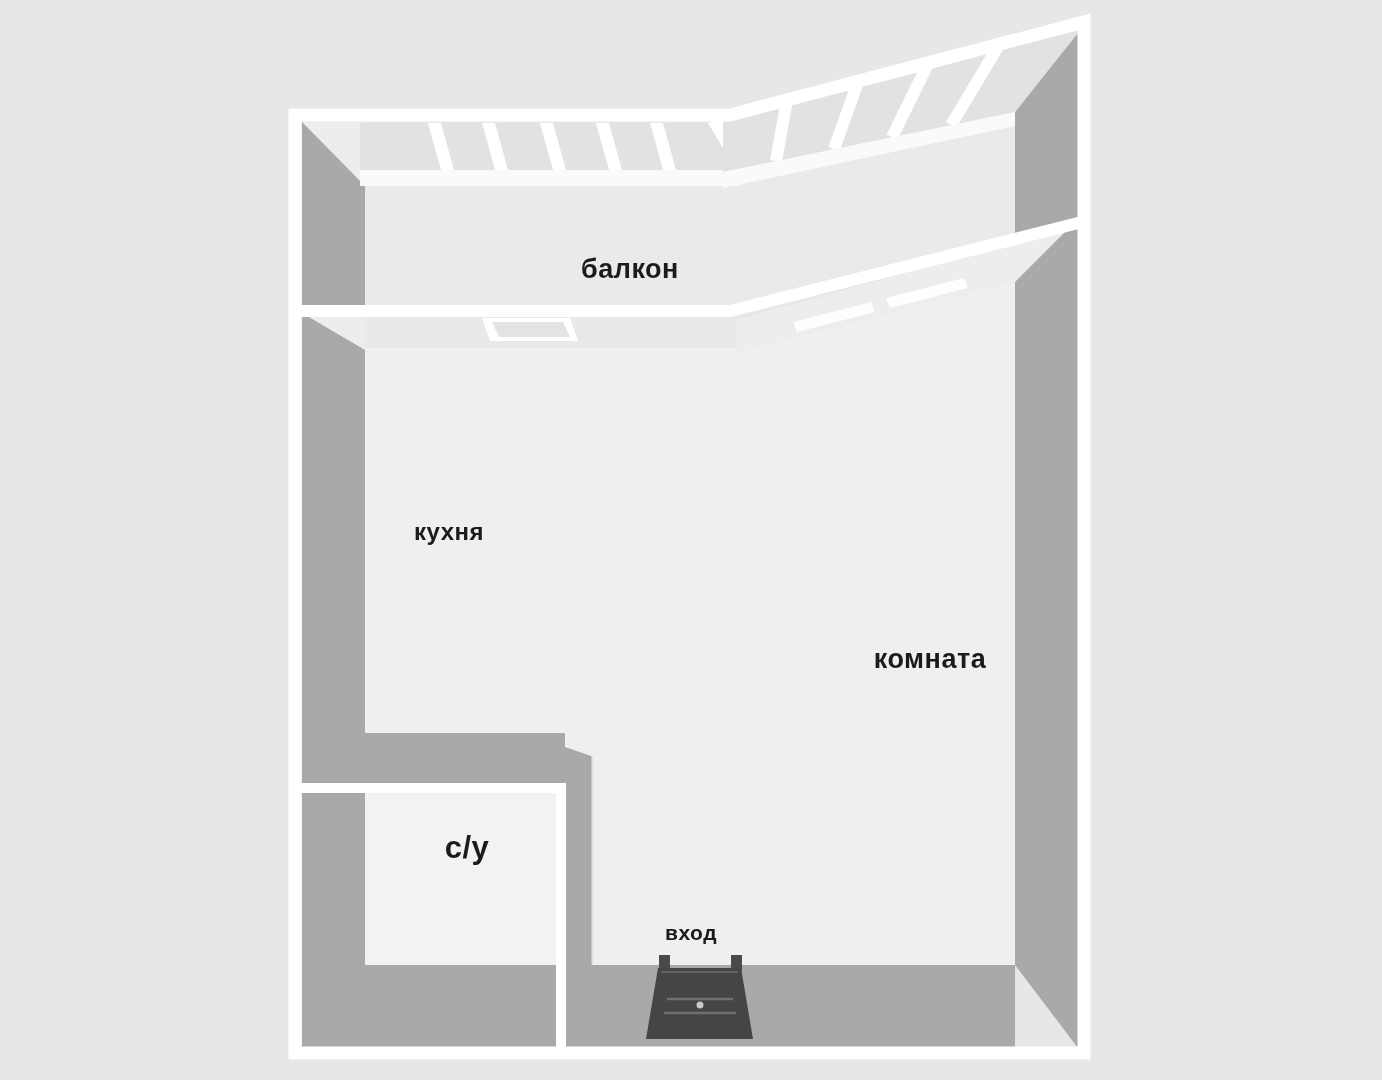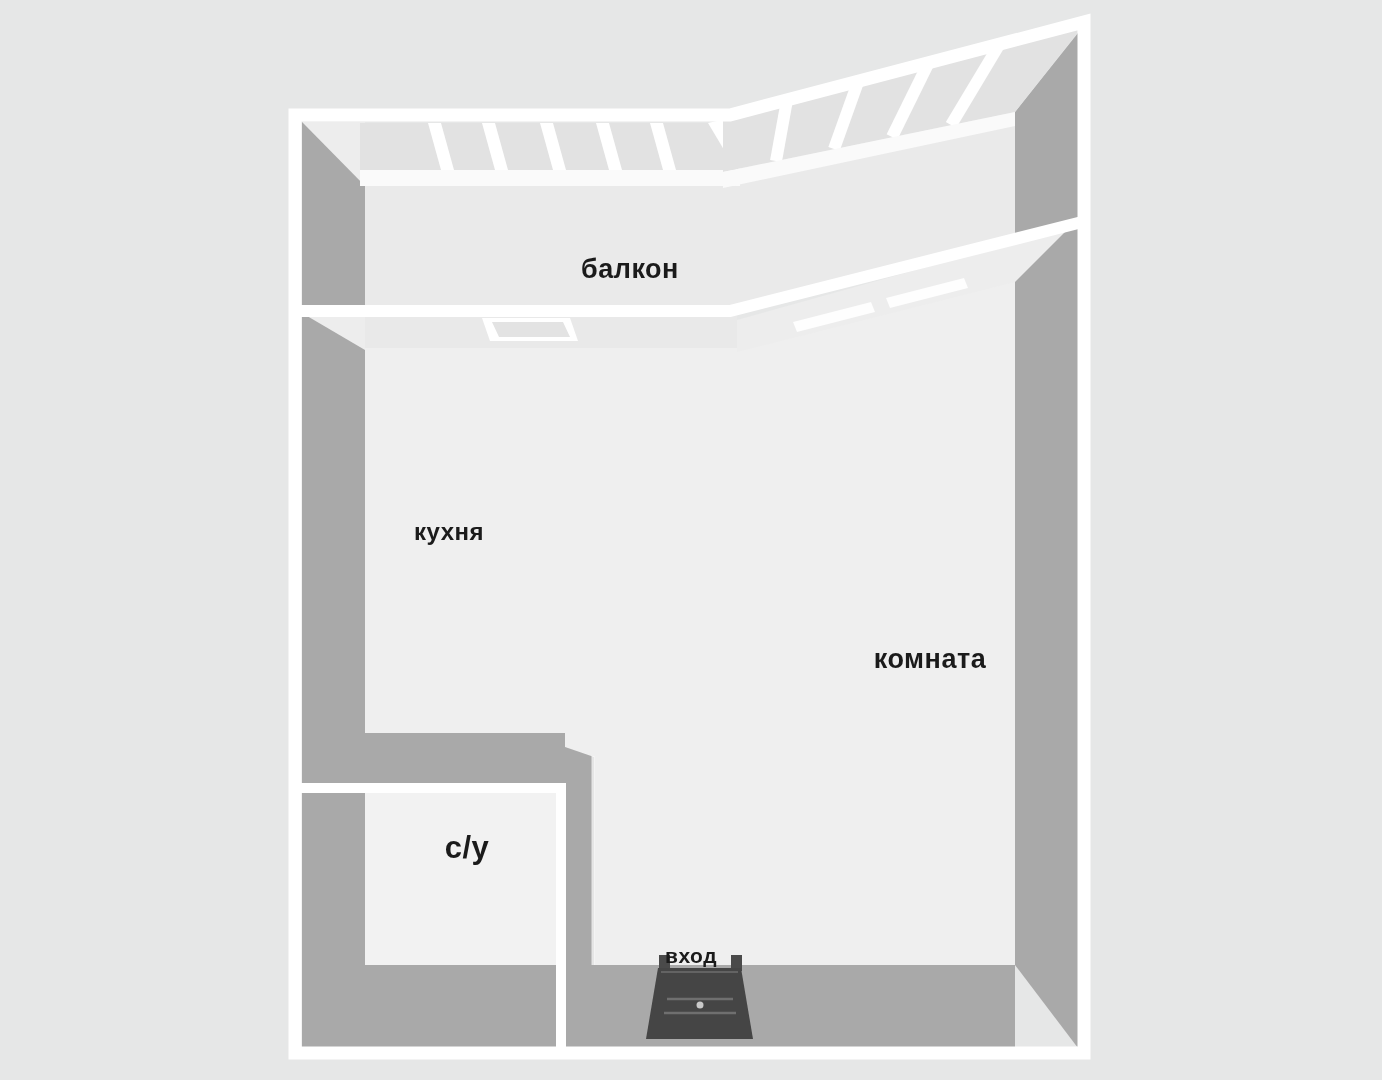--- a/index.html
+++ b/index.html
@@ -26,21 +26,21 @@
     transform:translate(-50%,-50%);
     font-weight:bold;
     color:#1b1b1b;
     white-space:nowrap;
     letter-spacing:0.5px;
   }
   .label-balcony  { left:630px; top:269px; font-size:27px;text-align:right; }
   .label-kitchen  { left:449px; top:532px; font-size:24px; }
   .label-room     { left:900px; top:659px; font-size:27px;margin-left:30px; }
   .label-bathroom { left:467px; top:848px; font-size:31px;text-align:right; }
-  .label-entrance { left:691px; top:933px; font-size:21px;margin-top:23px; }
+  .label-entrance { left:691px; top:933px; font-size:21px; }
 </style>
 </head>
 <body>
 
 <div class="stage">
 
   <svg class="plan-svg" viewBox="0 0 1382 1080">
 
     <g>
       <polygon points="365,186 723,172 1015,112 1015,240 730,307 365,307" fill="#eaeaea"></polygon>

